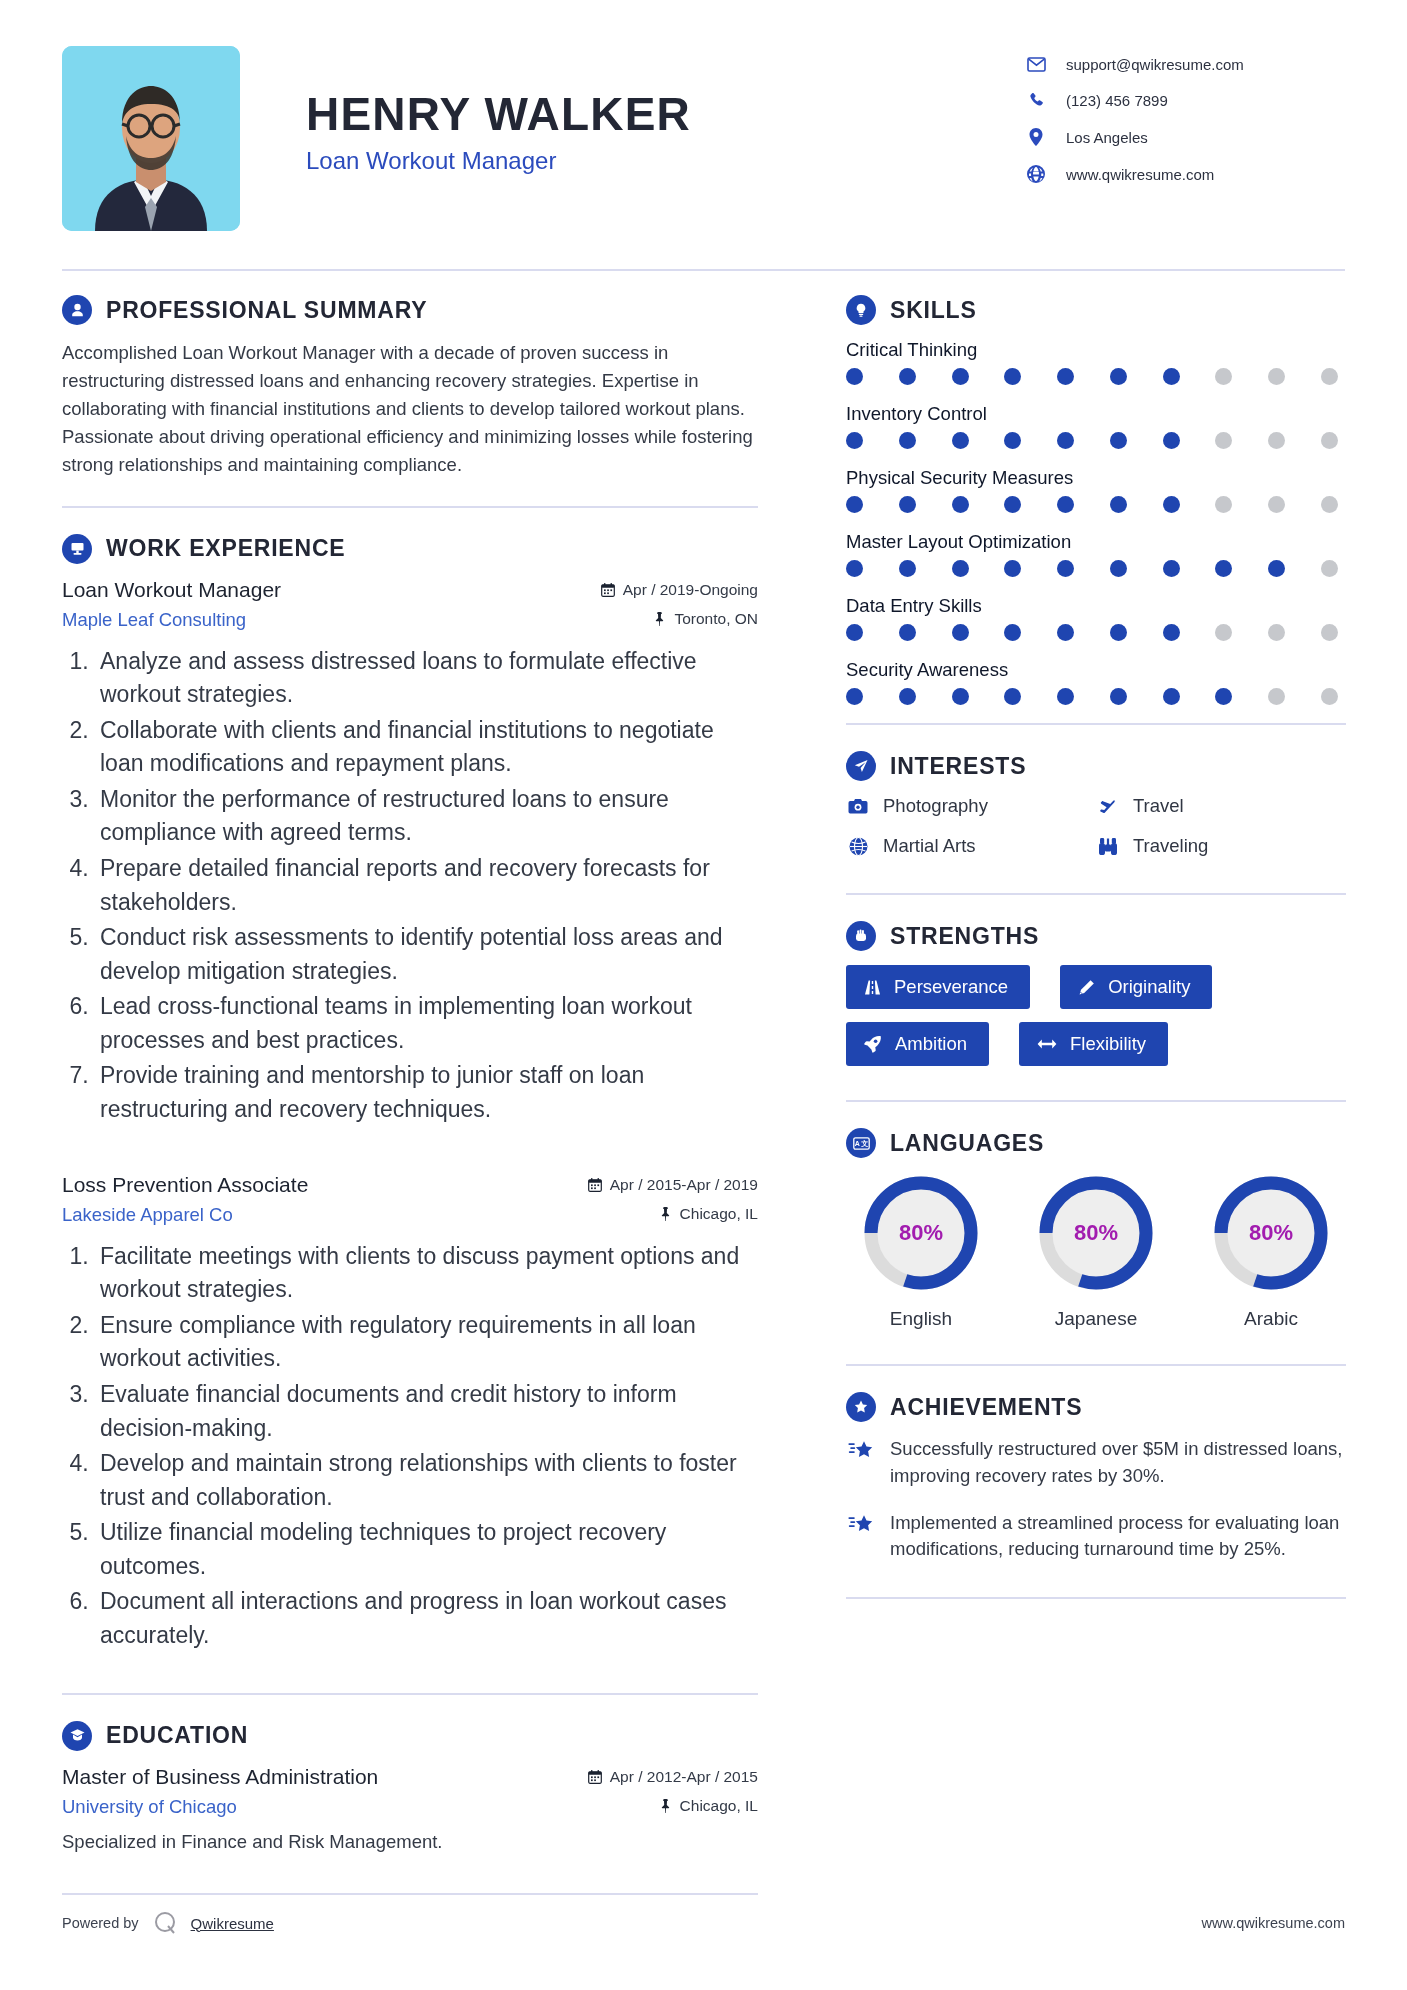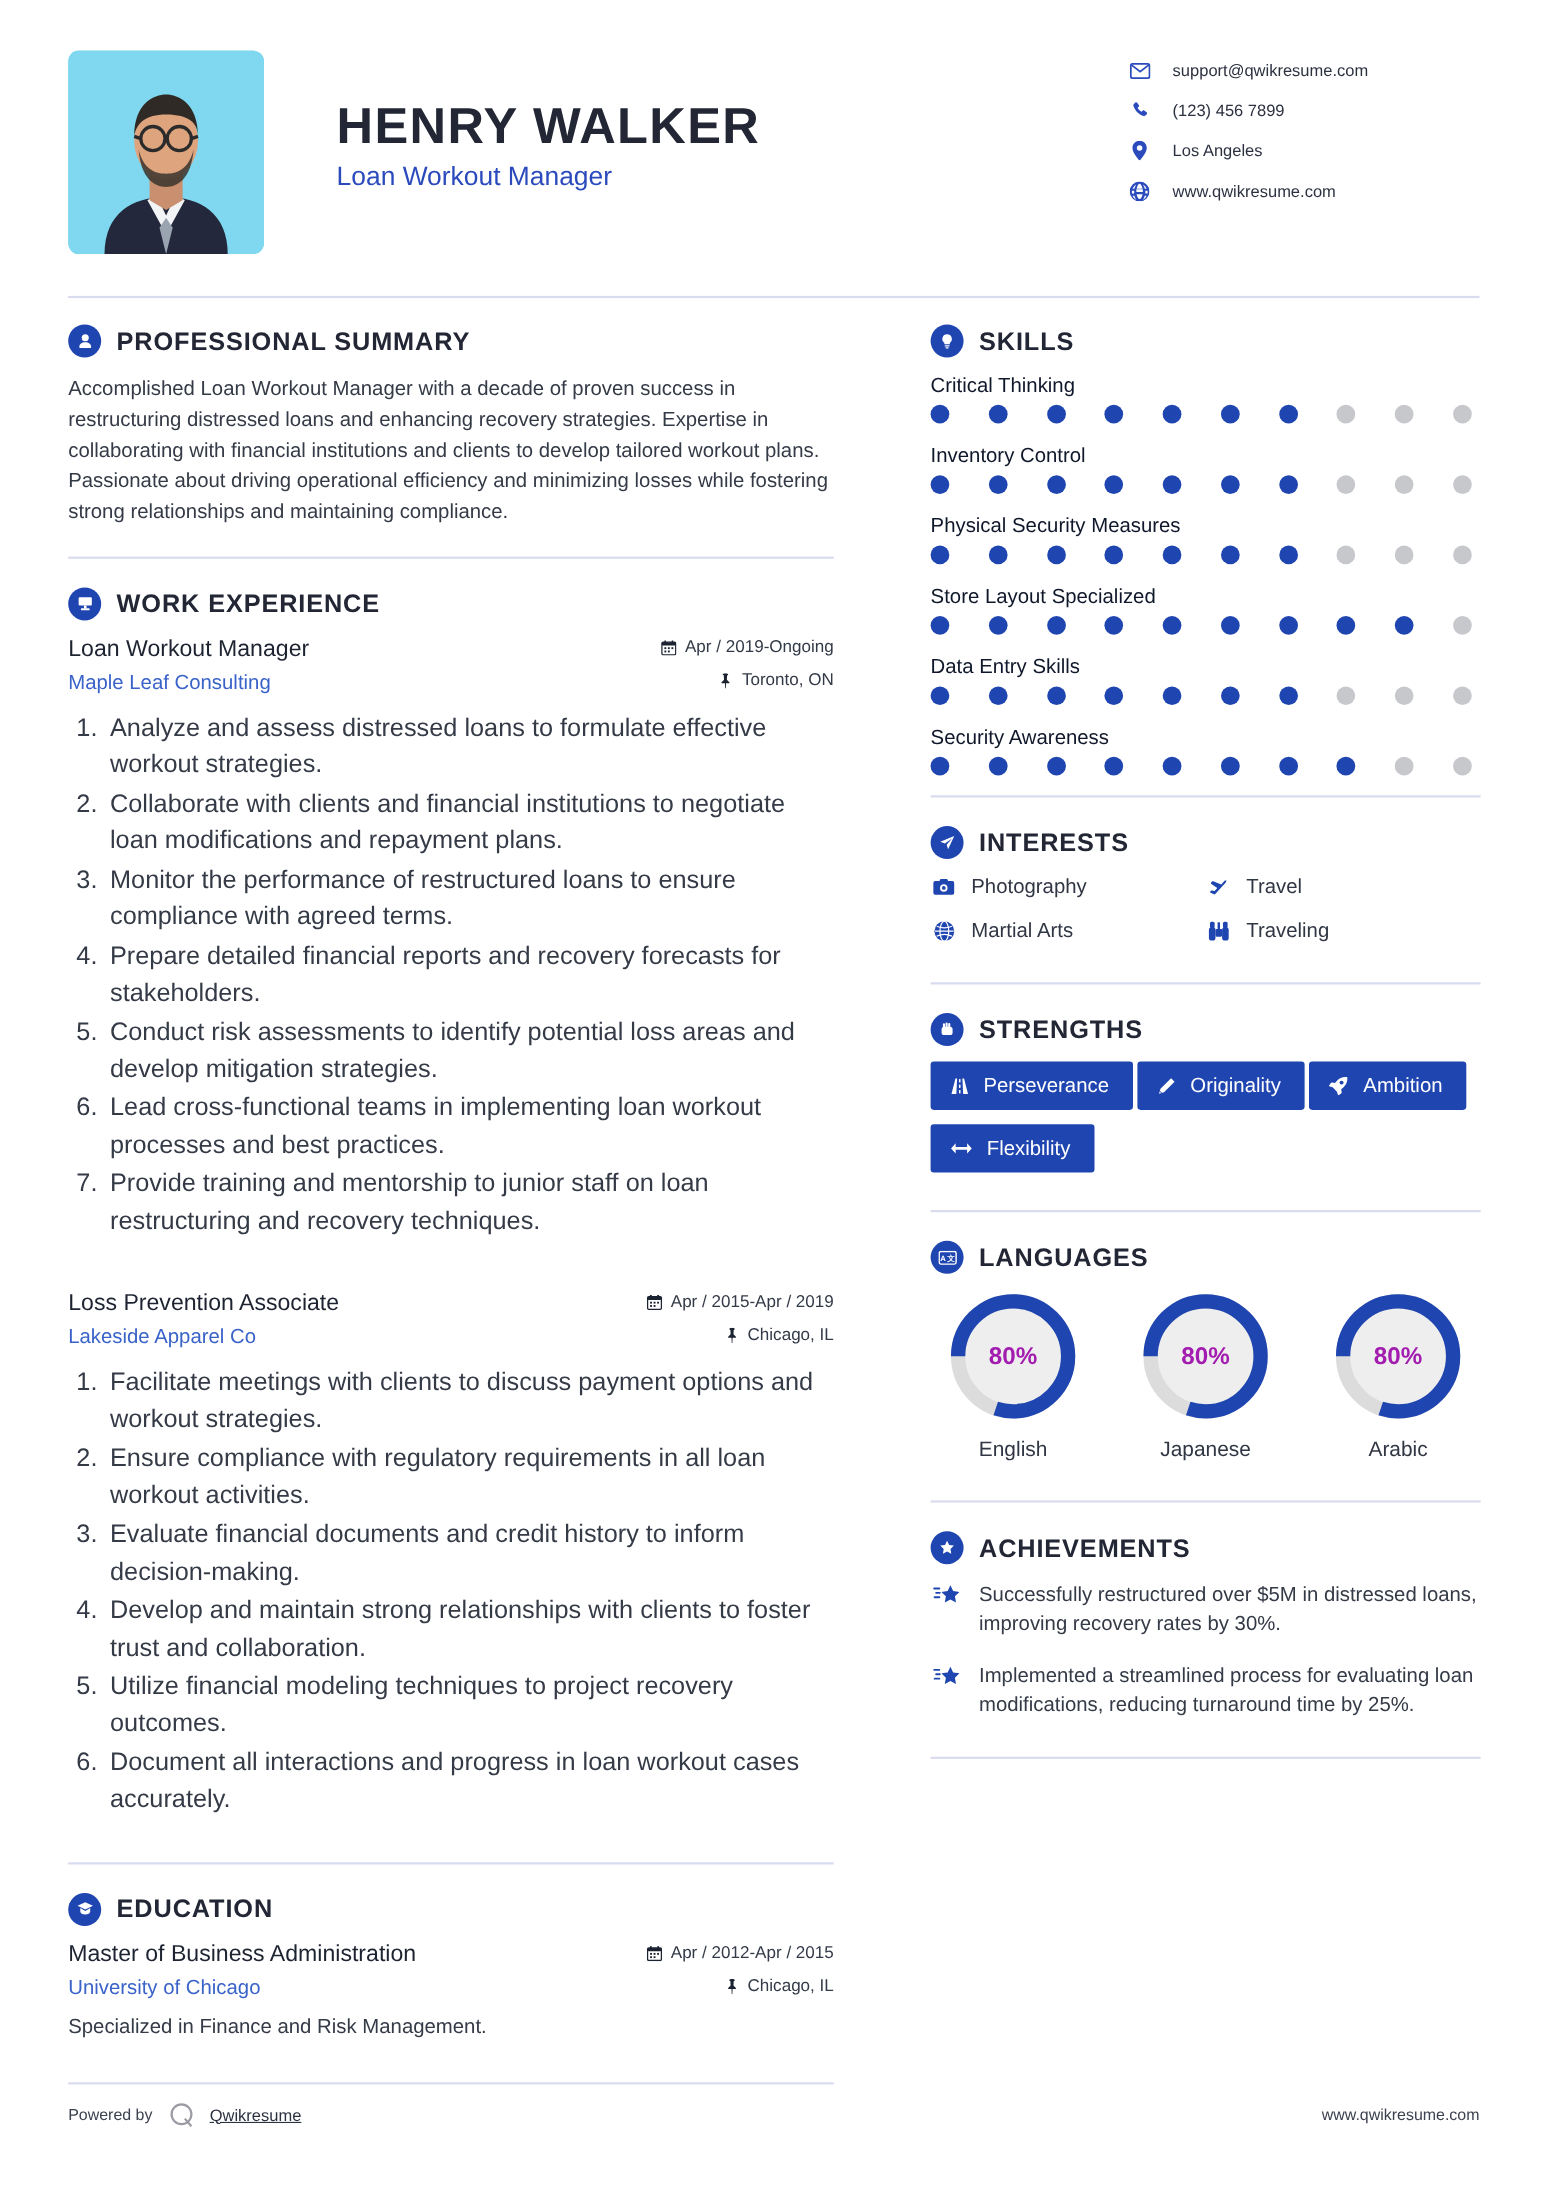--- a/index.html
+++ b/index.html
@@ -113,21 +113,21 @@
   .interest {
     width: 50%; display: flex; align-items: center;
     font-size: 18.5px; color: #303643; margin-bottom: 18px;
   }
   .interest .ii {
     width: 24px; flex: 0 0 24px; margin-right: 13px;
     display: flex; align-items: center; justify-content: center; color: #1f45b0;
   }
 
   
-  .strengths { display: flex; flex-wrap: wrap; gap: 13px 4px; }
+  .strengths { display: flex; flex-wrap: wrap; gap: 13px 30px; }
   .strength {
     background: #1f45b0; color: #fff; border-radius: 3px;
     padding: 11px 22px 11px 18px; font-size: 18.5px;
     display: inline-flex; align-items: center;
   }
   .strength .si { margin-right: 13px; display: inline-flex; align-items: center; }
 
   
   .langs { display: flex; justify-content: space-between; width: 500px; }
   .lang { width: 150px; text-align: center; }
@@ -464,21 +464,21 @@
               <span class="dot on"></span>
               <span class="dot on"></span>
               <span class="dot on"></span>
               <span class="dot on"></span>
               <span class="dot"></span>
               <span class="dot"></span>
               <span class="dot"></span>
             </div>
         </div>
         <div class="skill">
-          <div class="skill-name">Store Layout Specialized</div>
+          <div class="skill-name">Master Layout Optimization</div>
           <div class="dots">
               <span class="dot on"></span>
               <span class="dot on"></span>
               <span class="dot on"></span>
               <span class="dot on"></span>
               <span class="dot on"></span>
               <span class="dot on"></span>
               <span class="dot on"></span>
               <span class="dot on"></span>
               <span class="dot on"></span>

